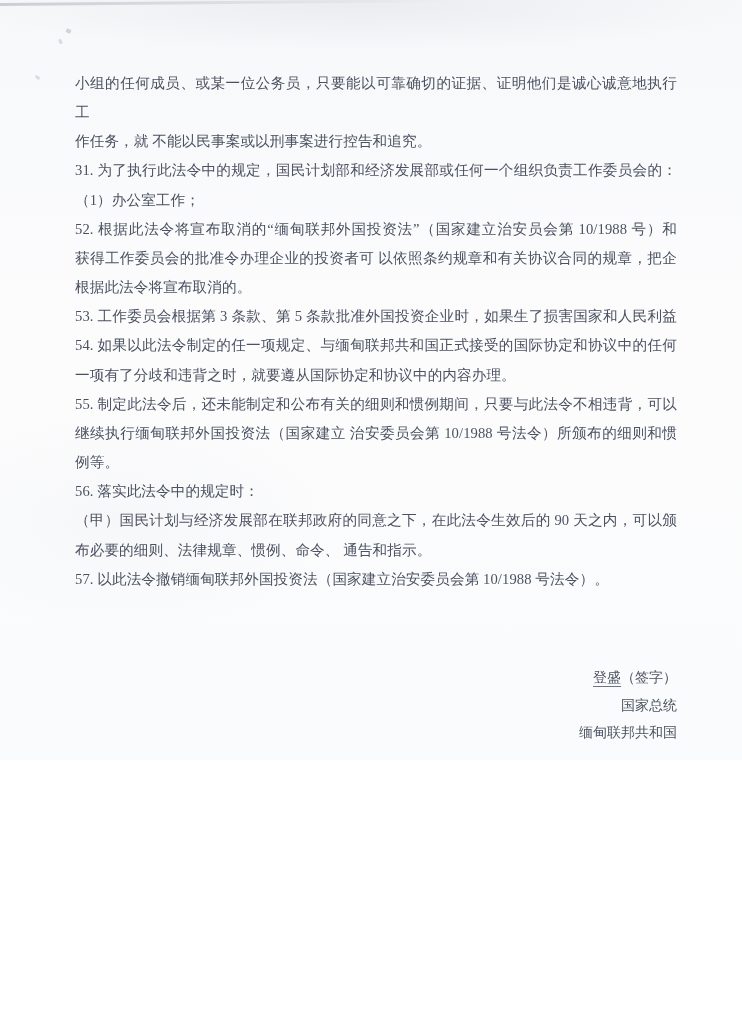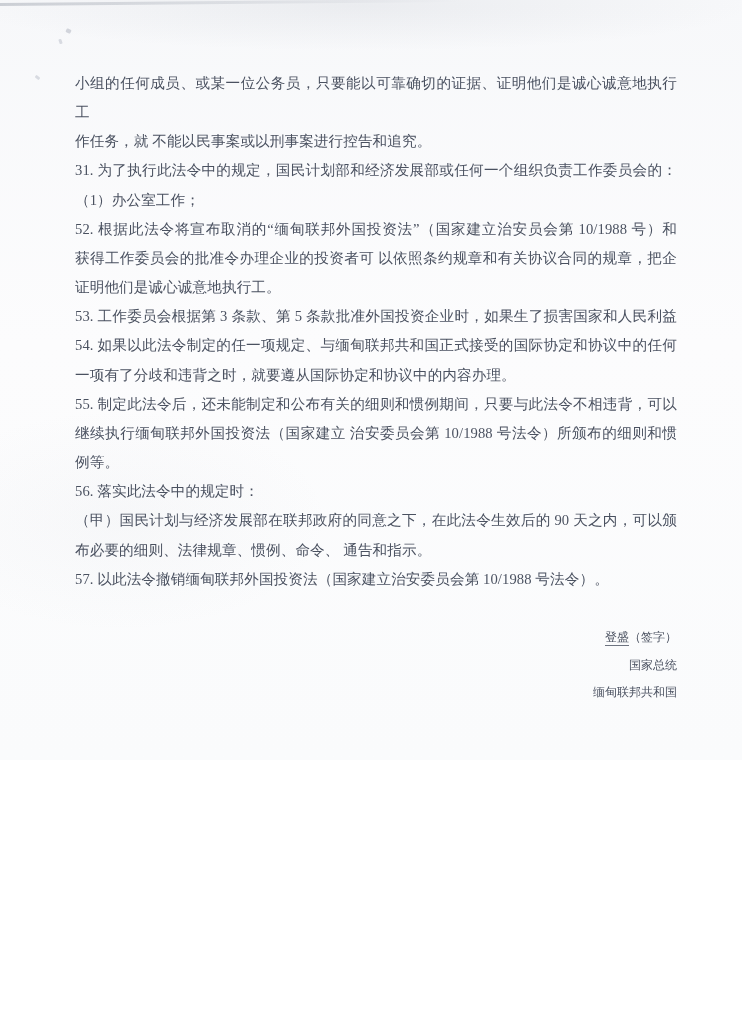--- a/index.html
+++ b/index.html
@@ -49,23 +49,23 @@
     letter-spacing: 0.1px;
   }
   .line { white-space: normal; }
   .line.fill {
     text-align: justify;
     text-align-last: justify;
   }
   .sig-block {
     position: absolute;
     right: 65px;
-    top: 624px;
+    top: 664px;
     text-align: right;
-    font-size: 12px;
+    font-size: 14px;
     line-height: 27.6px;
     color: #4a5160;
   }
   .underlined-name {
     border-bottom: 1px solid rgba(74,81,96,0.8);
     padding-bottom: 1px;
   }
   .end-mark {
     position: absolute;
     left: 76px;
@@ -91,21 +91,21 @@
   <div class="speck s2"></div>
   <div class="speck s3"></div>
 
   <div class="body-text">
     <div class="line fill">小组的任何成员、或某一位公务员，只要能以可靠确切的证据、证明他们是诚心诚意地执行工</div>
     <div class="line">作任务，就 不能以民事案或以刑事案进行控告和追究。</div>
     <div class="line fill">31. 为了执行此法令中的规定，国民计划部和经济发展部或任何一个组织负责工作委员会的：</div>
     <div class="line">（1）办公室工作；</div>
     <div class="line fill">52. 根据此法令将宣布取消的“缅甸联邦外国投资法”（国家建立治安员会第 10/1988 号）和</div>
     <div class="line fill">获得工作委员会的批准令办理企业的投资者可 以依照条约规章和有关协议合同的规章，把企</div>
-    <div class="line">证明他们是诚心诚意地执行工。</div>
+    <div class="line">根据此法令将宣布取消的。</div>
     <div class="line fill">53. 工作委员会根据第 3 条款、第 5 条款批准外国投资企业时，如果生了损害国家和人民利益</div>
     <div class="line fill">54. 如果以此法令制定的任一项规定、与缅甸联邦共和国正式接受的国际协定和协议中的任何</div>
     <div class="line">一项有了分歧和违背之时，就要遵从国际协定和协议中的内容办理。</div>
     <div class="line fill">55. 制定此法令后，还未能制定和公布有关的细则和惯例期间，只要与此法令不相违背，可以</div>
     <div class="line fill">继续执行缅甸联邦外国投资法（国家建立 治安委员会第 10/1988 号法令）所颁布的细则和惯</div>
     <div class="line">例等。</div>
     <div class="line">56. 落实此法令中的规定时：</div>
     <div class="line fill">（甲）国民计划与经济发展部在联邦政府的同意之下，在此法令生效后的 90 天之内，可以颁</div>
     <div class="line">布必要的细则、法律规章、惯例、命令、 通告和指示。</div>
     <div class="line">57. 以此法令撤销缅甸联邦外国投资法（国家建立治安委员会第 10/1988 号法令）。</div>

